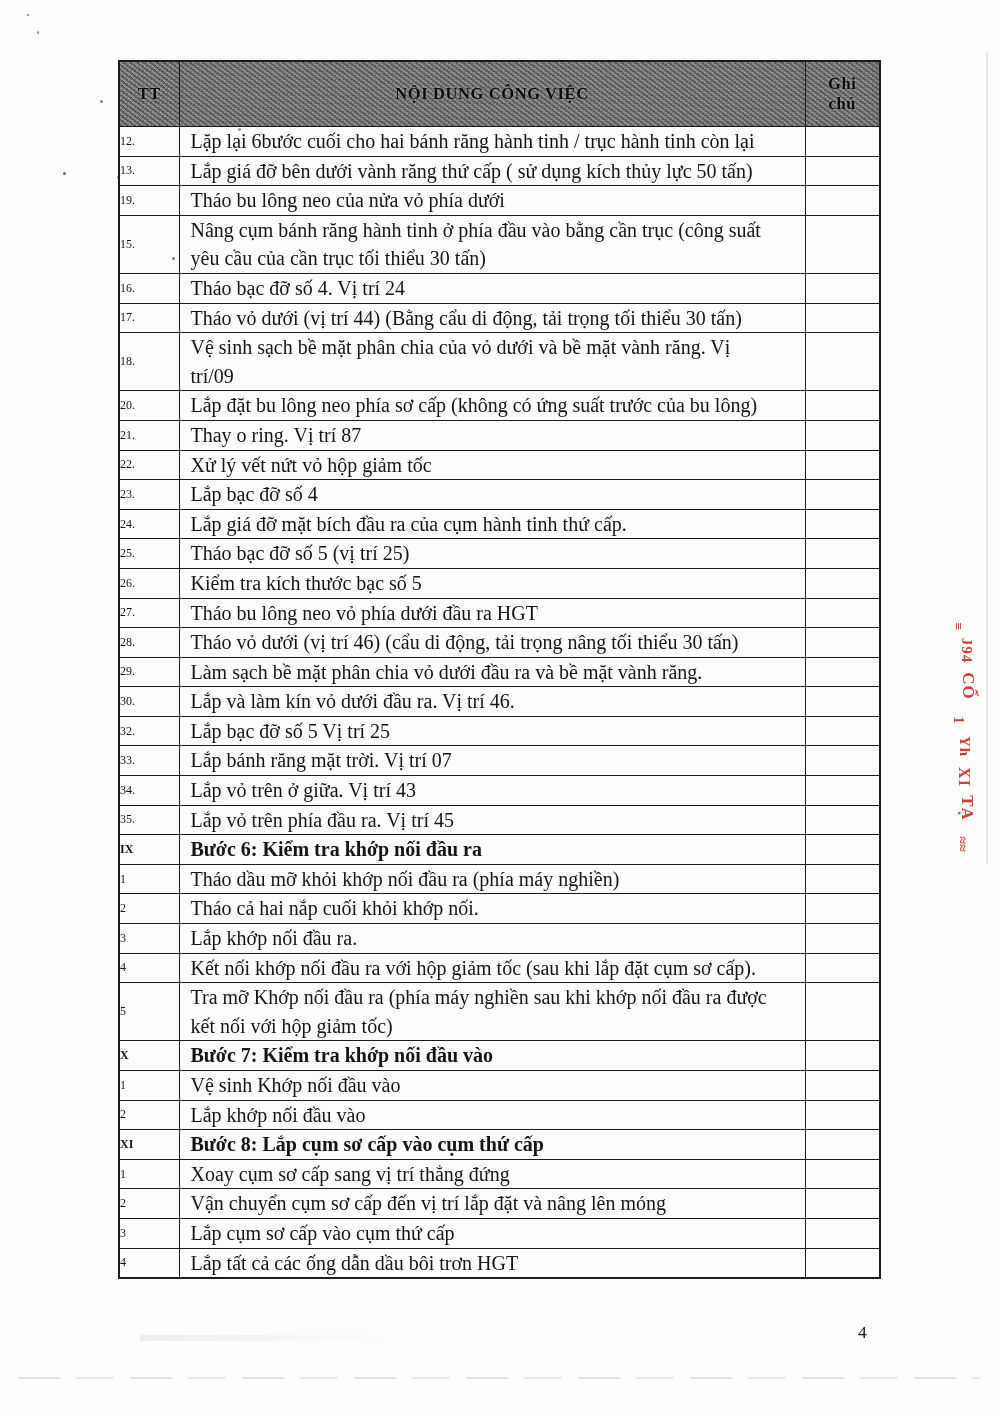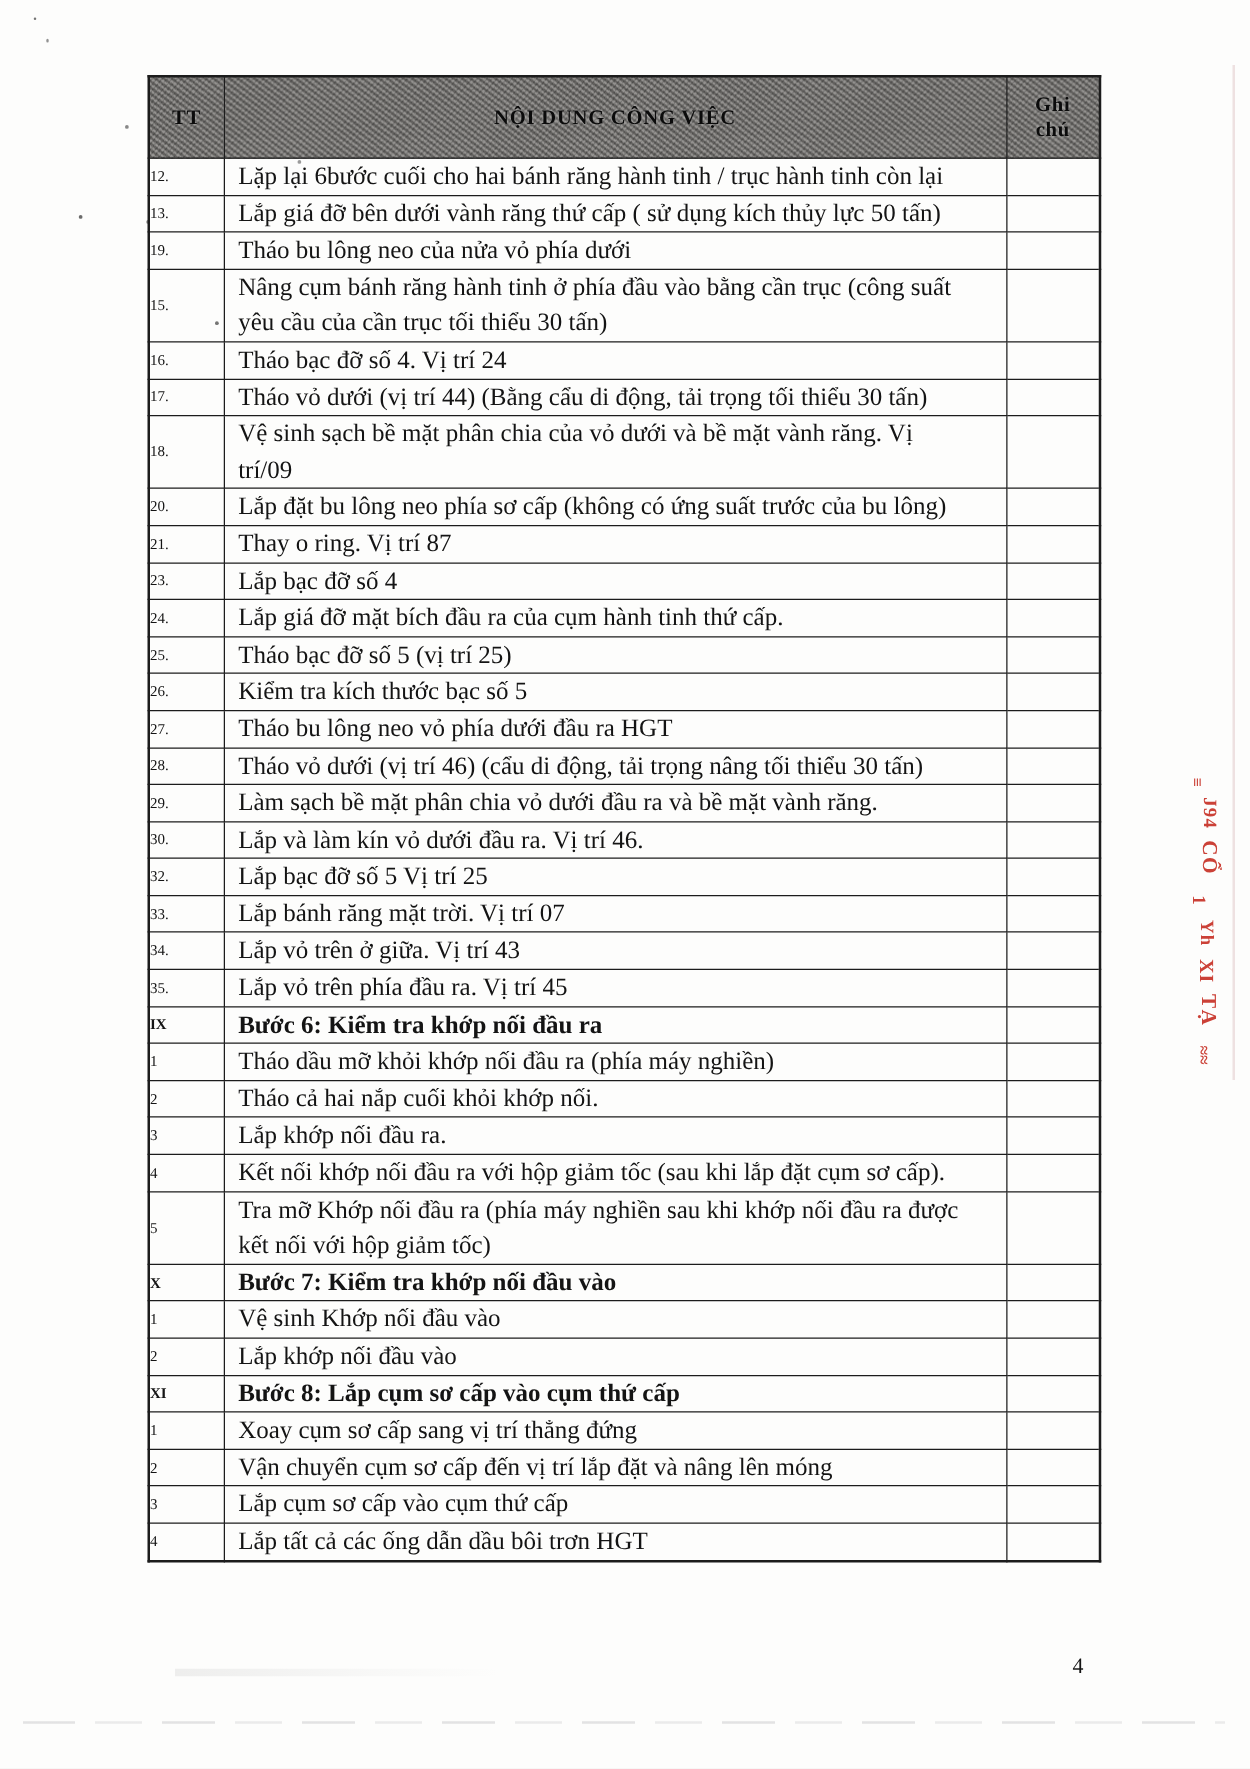--- a/index.html
+++ b/index.html
@@ -171,20 +171,25 @@
           <td class="tt">20.</td>
           <td class="content">Lắp đặt bu lông neo phía sơ cấp (không có ứng suất trước của bu lông)</td>
           <td class="note"></td>
         </tr>
         <tr class="row">
           <td class="tt">21.</td>
           <td class="content">Thay o ring. Vị trí 87</td>
           <td class="note"></td>
         </tr>
         <tr class="row">
+          <td class="tt">22.</td>
+          <td class="content">Xử lý vết nứt vỏ hộp giảm tốc</td>
+          <td class="note"></td>
+        </tr>
+        <tr class="row">
           <td class="tt">23.</td>
           <td class="content">Lắp bạc đỡ số 4</td>
           <td class="note"></td>
         </tr>
         <tr class="row">
           <td class="tt">24.</td>
           <td class="content">Lắp giá đỡ mặt bích đầu ra của cụm hành tinh thứ cấp.</td>
           <td class="note"></td>
         </tr>
         <tr class="row">

